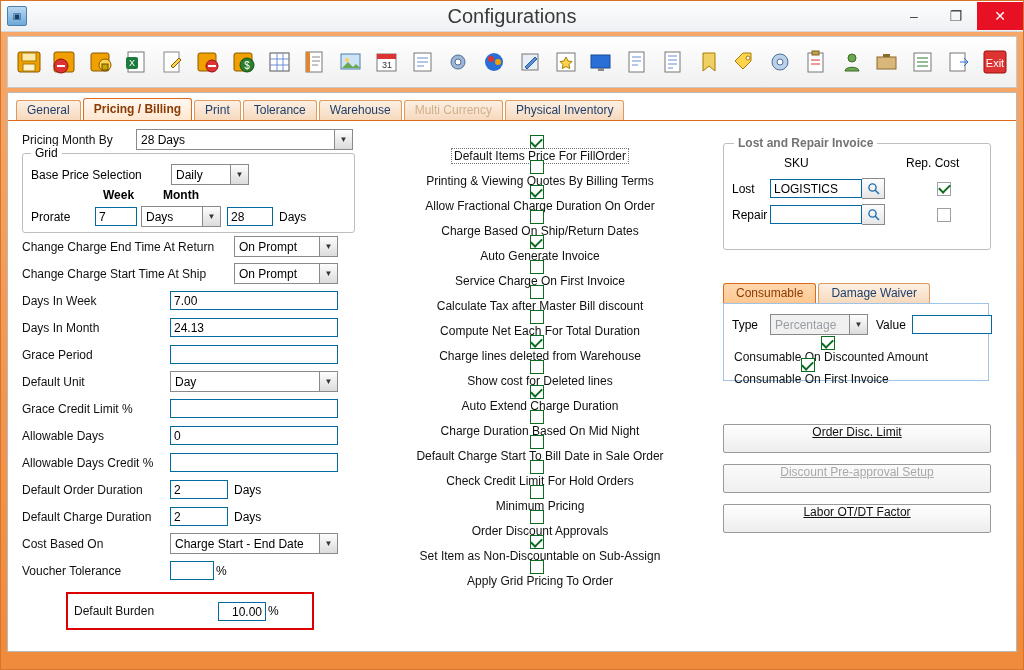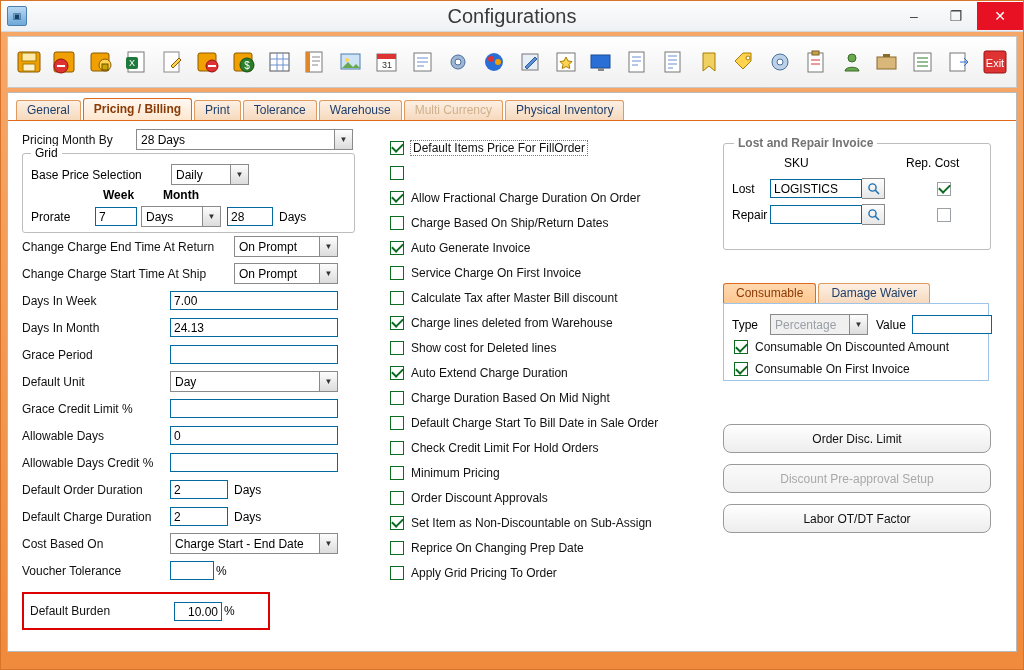--- a/index.html
+++ b/index.html
@@ -101,21 +101,21 @@
   .combo .val{flex:1;padding-left:4px;}
   .combo .arrow{
     width:17px;height:19px;margin:0 0 0 0;
     background:linear-gradient(#fdfdfd,#dcdcdc);
     border-left:1px solid #8a8a8a;
     display:flex;align-items:center;justify-content:center;
     font-size:8px;color:#333;
   }
   
   .col-mid{position:absolute;left:392px;top:137px;width:300px;}
-  .chk-row{display:flex;align-items:center;height:25px;}
+  .chk-row{display:flex;align-items:center;height:25px;flex-direction:column;}
   .chk{
     width:12px;height:12px;border:1px solid #0b6b1f;background:#fff;
     display:flex;align-items:center;justify-content:center;
     margin-right:7px;flex:0 0 auto;
   }
   .chk.on:after{
     content:"";width:9px;height:5px;border-left:2px solid #0b6b1f;
     border-bottom:2px solid #0b6b1f;transform:rotate(-45deg);
     margin-bottom:2px;
   }
@@ -129,24 +129,24 @@
   .group .legend{
     position:absolute;top:-8px;left:10px;background:#fff;padding:0 4px;
     font-size:12px;font-weight:bold;color:#737373;
   }
   .srch-btn{
     width:22px;height:19px;border:1px solid #8a8a8a;border-left:none;
     background:linear-gradient(#fdfdfd,#e6e6e6);
     display:flex;align-items:center;justify-content:center;
   }
   .btn{
-    border:1px solid #9a9a9a;border-radius:8px;
+    border:1px solid #9a9a9a;border-radius:2px;
     background:linear-gradient(#ffffff,#ededed);
-    height:27px;display:flex;align-items:center;justify-content:center;
-    font-size:12px;color:#111;
+    height:27px;display:flex;align-items:flex-start;justify-content:center;
+    font-size:12px;color:#111;text-decoration:underline;
   }
   .btn.disabled{color:#a9a9a9;background:linear-gradient(#fafafa,#f0f0f0);}
   .sub-tabs{display:flex;align-items:flex-end;}
   .sub-tab{
     height:19px;line-height:19px;padding:0 12px;font-size:12px;
     border:1px solid #e09a5e;border-bottom:none;border-radius:3px 3px 0 0;
     background:linear-gradient(#fdf0e4,#f6d9bd);color:#1e3f6b;margin-right:2px;
   }
   .sub-tab.active{
     background:linear-gradient(#ffd8b0,#ffc78f);
@@ -474,36 +474,37 @@
             <span class="arrow">▼</span>
           </div>
         </div>
 
         <div class="row">
           <div class="lbl">Voucher Tolerance</div>
           <div class="txt" style="width:44px;"></div>
           <div style="margin-left:2px;font-size:12px;">%</div>
         </div>
 
-        <div class="redbox" style="margin-top:8px;padding:6px 4px 6px 6px;width:248px;box-sizing:border-box;">
+        <div class="redbox" style="margin-top:8px;padding:6px 4px 6px 6px;width:248px;box-sizing:border-box;margin-left:44px;">
           <div class="row" style="margin:0;height:22px;">
             <div class="lbl" style="width:144px;">Default Burden</div>
             <div class="txt" style="width:48px;text-align:right;">10.00</div>
             <div style="margin-left:2px;font-size:12px;">%</div>
           </div>
         </div>
       </div>
 
       <div class="col-mid" style="top:14px;left:382px;">
         <div class="chk-row">
           <span class="chk on"></span>
           <span class="chk-lbl focus-box">Default Items Price For FillOrder</span>
         </div>
         <div class="chk-row">
           <span class="chk"></span>
+          <span class="chk-lbl">Printing &amp; Viewing Quotes By Billing Terms</span>
         </div>
         <div class="chk-row">
           <span class="chk on"></span>
           <span class="chk-lbl">Allow Fractional Charge Duration On Order</span>
         </div>
         <div class="chk-row">
           <span class="chk"></span>
           <span class="chk-lbl">Charge Based On Ship/Return Dates</span>
         </div>
         <div class="chk-row">
@@ -512,20 +513,24 @@
         </div>
         <div class="chk-row">
           <span class="chk"></span>
           <span class="chk-lbl">Service Charge On First Invoice</span>
         </div>
         <div class="chk-row">
           <span class="chk"></span>
           <span class="chk-lbl">Calculate Tax after Master Bill discount</span>
         </div>
         <div class="chk-row">
+          <span class="chk"></span>
+          <span class="chk-lbl">Compute Net Each For Total Duration</span>
+        </div>
+        <div class="chk-row">
           <span class="chk on"></span>
           <span class="chk-lbl">Charge lines deleted from Warehouse</span>
         </div>
         <div class="chk-row">
           <span class="chk"></span>
           <span class="chk-lbl">Show cost for Deleted lines</span>
         </div>
         <div class="chk-row">
           <span class="chk on"></span>
           <span class="chk-lbl">Auto Extend Charge Duration</span>
@@ -546,24 +551,20 @@
           <span class="chk"></span>
           <span class="chk-lbl">Minimum Pricing</span>
         </div>
         <div class="chk-row">
           <span class="chk"></span>
           <span class="chk-lbl">Order Discount Approvals</span>
         </div>
         <div class="chk-row">
           <span class="chk on"></span>
           <span class="chk-lbl">Set Item as Non-Discountable on Sub-Assign</span>
-        </div>
-        <div class="chk-row">
-          <span class="chk"></span>
-          <span class="chk-lbl">Reprice On Changing Prep Date</span>
         </div>
         <div class="chk-row">
           <span class="chk"></span>
           <span class="chk-lbl">Apply Grid Pricing To Order</span>
         </div>
       </div>
 
       <div class="group" style="left:715px;top:22px;width:266px;height:105px;">
         <div class="legend">Lost and Repair Invoice</div>
         <div style="position:absolute;left:60px;top:12px;font-size:12px;">SKU</div>

